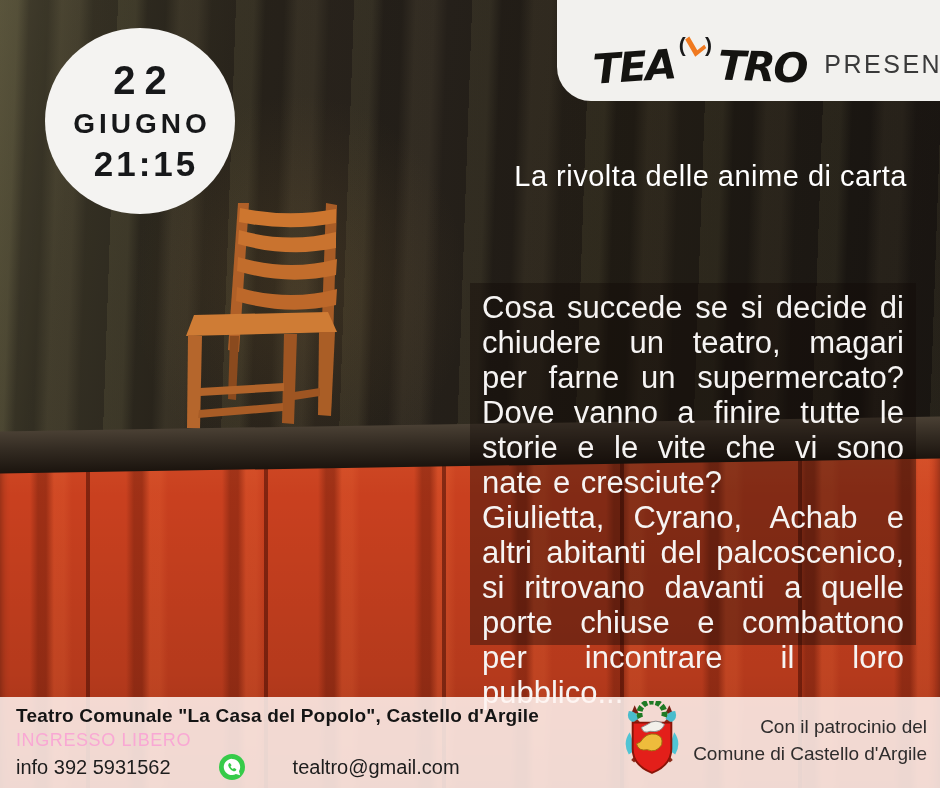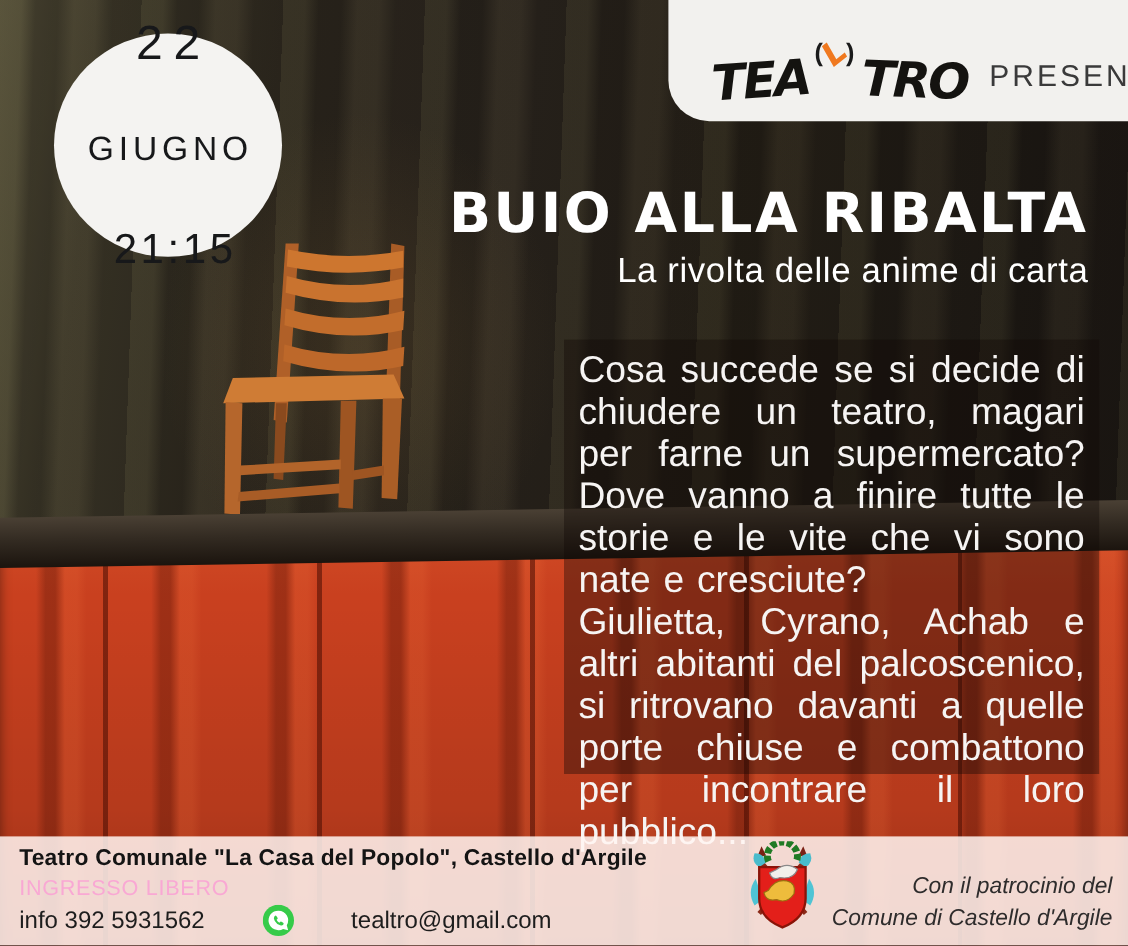--- a/index.html
+++ b/index.html
@@ -32,22 +32,21 @@
         rgba(255,130,70,0.14) 54px 64px, rgba(60,10,0,0) 72px 96px),
       linear-gradient(180deg, rgba(255,140,80,0.15), rgba(0,0,0,0) 16%, rgba(0,0,0,0.10) 68%, rgba(0,0,0,0.25) 100%);
     box-shadow:inset 0 7px 10px rgba(0,0,0,0.45);
   }
   .chair{position:absolute;left:178px;top:200px;width:166px;height:232px;z-index:3;}
   
   .date-circle{
     position:absolute;left:45px;top:28px;width:190px;height:186px;border-radius:50%;
     background:#f4f3f1;color:#17181a;z-index:6;
     display:flex;flex-direction:column;align-items:center;justify-content:center;
-    font-weight:400;
-    gap:44px;
+    font-weight:700;
   }
   .date-day{font-size:40px;letter-spacing:9px;margin-left:9px;}
   .date-month{font-size:28px;letter-spacing:4px;margin:5px 0 4px 4px;}
   .date-time{font-size:35px;letter-spacing:3px;margin-left:12px;}
   
   .logo-box{
     position:absolute;right:0;top:0;width:383px;height:101px;z-index:6;
     background:#f2f1ee;border-bottom-left-radius:34px;
     display:flex;align-items:flex-end;padding-left:36px;box-sizing:border-box;
   }
@@ -85,21 +84,21 @@
   
   .footer{
     position:absolute;left:0;right:0;top:697px;bottom:0;z-index:8;
     background:rgba(255,244,241,0.86);
   }
   .footer-left{position:absolute;left:16px;top:7px;color:#141414;}
   .venue{font-size:19px;font-weight:bold;line-height:24px;letter-spacing:0.2px;}
   .admission{font-size:18px;line-height:25px;letter-spacing:0.6px;color:#f9a8d4;}
   .contact-row{display:flex;align-items:center;font-size:20px;line-height:28px;color:#1d1d1d;gap:40px;}
   .wa-icon{display:inline-flex;margin:0 8px;}
-  .footer-right{position:absolute;right:13px;top:4px;display:flex;align-items:flex-end;font-style:italic;}
+  .footer-right{position:absolute;right:13px;top:4px;display:flex;align-items:center;}
   .crest{display:inline-flex;margin-right:12px;}
   .patronage{text-align:right;font-size:19px;line-height:27px;color:#2e2c2c;}
 </style>
 </head>
 <body>
 
 <div class="poster">
 
   <div class="backdrop"></div>
 
@@ -136,21 +135,20 @@
           <span class="logo-paren">(</span>
           <span class="logo-check">L</span>
           <span class="logo-paren">)</span>
         </span>
       <span class="logo-word logo-tro">TRO</span>
     </div>
     <span class="presenta">PRESENTA</span>
   </div>
 
   <div class="title-block">
-    <h1>BUIO ALLA RIBALTA</h1>
     <h2>La rivolta delle anime di carta</h2>
   </div>
 
   <div class="description">
     <p>Cosa succede se si decide di chiudere un teatro, magari per farne un supermercato? Dove vanno a finire tutte le storie e le vite che vi sono nate e cresciute?</p>
     <p>Giulietta, Cyrano, Achab e altri abitanti del palcoscenico, si ritrovano davanti a quelle porte chiuse e combattono per incontrare il loro pubblico...</p>
   </div>
 
   <div class="footer">
     <div class="footer-left">

